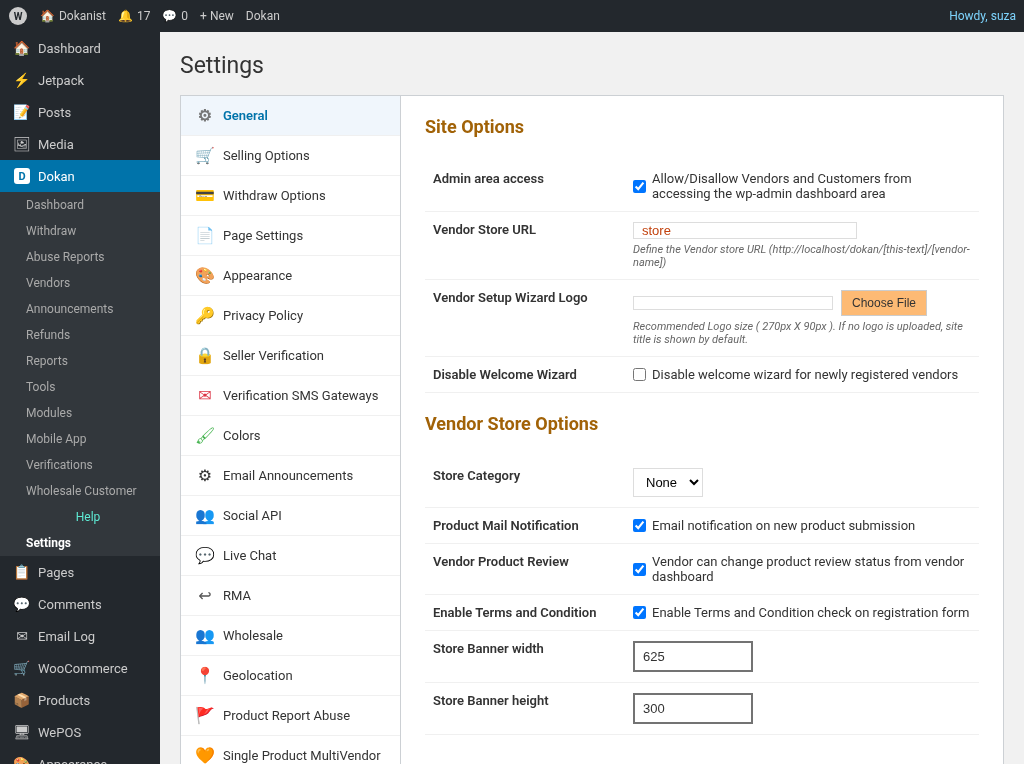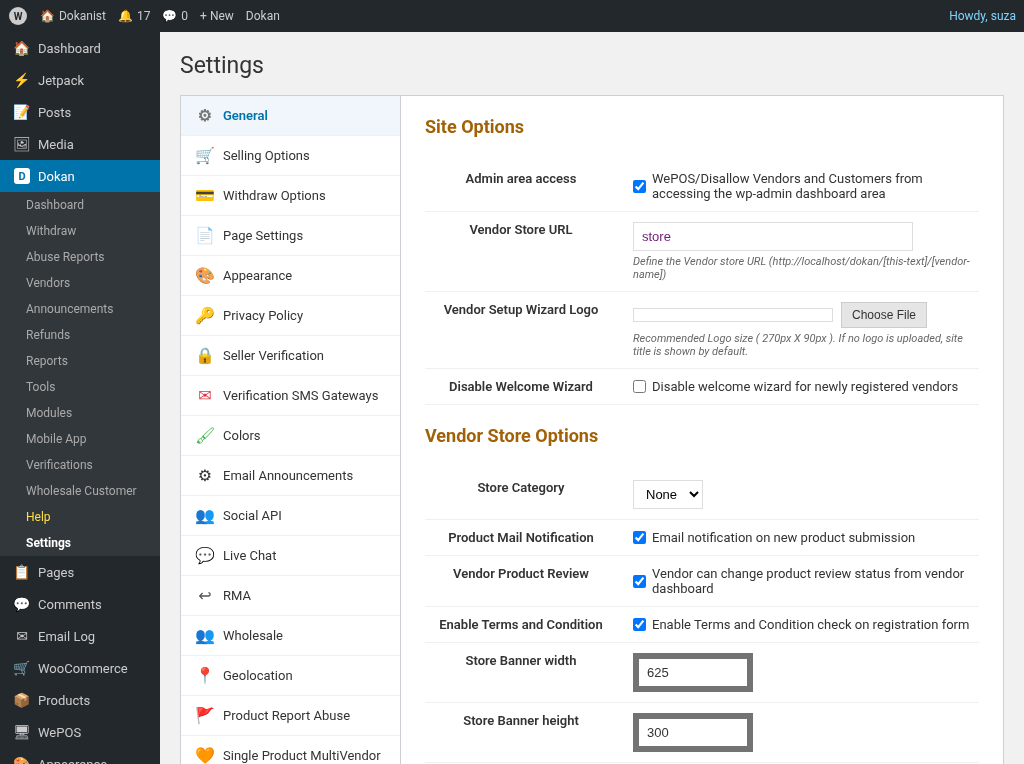--- a/index.html
+++ b/index.html
@@ -45,21 +45,21 @@
     }
     .sidebar-icon { width: 16px; height: 16px; display: flex; align-items: center; justify-content: center; font-size: 14px; flex-shrink: 0; }
     .sidebar-submenu { background: #32373c; list-style: none; }
     .sidebar-subitem {
       padding: 6px 10px 6px 26px;
       color: #aaa;
       font-size: 12px;
       cursor: pointer;
       display: block;
     }
-    .sidebar-subitem.orange { color: #fde047; }
+    .sidebar-subitem.orange { color: #5eead4; text-align: center; }
     .sidebar-subitem.settings-active { color: #fff; font-weight: bold; }
 
     
     .main { flex: 1; padding: 20px; overflow-y: auto; }
     .page-title { font-size: 23px; font-weight: 400; color: #333; margin-bottom: 16px; }
 
     
     .settings-layout { display: flex; gap: 0; background: #fff; border: 1px solid #ccd0d4; }
 
     
@@ -75,28 +75,28 @@
       cursor: pointer;
     }
     .settings-nav-item.active { background: #f0f6fc; color: #0073aa; font-weight: 600; }
     .nav-icon { font-size: 16px; width: 20px; text-align: center; flex-shrink: 0; }
 
     
     .settings-content { flex: 1; padding: 20px 24px; }
     .section-title { font-size: 18px; color: #a16207; font-weight: 700; margin-bottom: 16px; padding-bottom: 8px; }
     .settings-table { width: 100%; border-collapse: collapse; margin-bottom: 20px; }
     .settings-table tr td { padding: 10px 8px; vertical-align: top; }
-    .settings-table tr td:first-child { width: 200px; font-weight: 600; font-size: 13px; padding-right: 16px; text-align: center; }
+    .settings-table tr td:first-child { width: 200px; font-weight: 600; font-size: 13px; padding-right: 16px; }
     .settings-table tr { border-bottom: 1px solid #f0f0f0; }
 
     .field-hint { font-size: 11px; color: #666; font-style: italic; margin-top: 4px; display: block; }
-    .text-input { border: 1px solid #ddd; padding: 6px 8px; font-size: 13px; width: 280px; color: #701a75; }
-    .text-input-sm { border: 6px solid #737373; padding: 6px 8px; font-size: 13px; width: 120px; color: #333; }
+    .text-input { border: 1px solid #ddd; padding: 0 8px; font-size: 13px; width: 224px; color: #c2410c; }
+    .text-input-sm { border: 2px solid #737373; padding: 6px 8px; font-size: 13px; width: 120px; color: #333; }
     .choose-file-btn {
-      background: #e5e5e5;
+      background: #fdba74;
       border: 1px solid #ccc;
       padding: 5px 10px;
       font-size: 12px;
       cursor: pointer;
       color: #333;
     }
     .file-input-area { display: flex; align-items: center; gap: 8px; }
     .file-placeholder { border: 1px solid #ddd; padding: 6px 8px; font-size: 13px; width: 200px; background: #fff; color: #999; }
 
     .checkbox-row { display: flex; align-items: center; gap: 6px; }
@@ -307,21 +307,21 @@
 
         <div class="section-title">Site Options</div>
 
         <table class="settings-table">
           <tbody>
               <tr>
             <td>Admin area access</td>
             <td>
               <div class="checkbox-row">
                 <input type="checkbox" checked="" style="">
-                <span>WePOS/Disallow Vendors and Customers from accessing the wp-admin dashboard area</span>
+                <span>Allow/Disallow Vendors and Customers from accessing the wp-admin dashboard area</span>
               </div>
             </td>
           </tr>
           <tr>
             <td>Vendor Store URL</td>
             <td>
               <input type="text" class="text-input" value="store" style="">
               <span class="field-hint">Define the Vendor store URL (http://localhost/dokan/[this-text]/[vendor-name])</span>
             </td>
           </tr>

